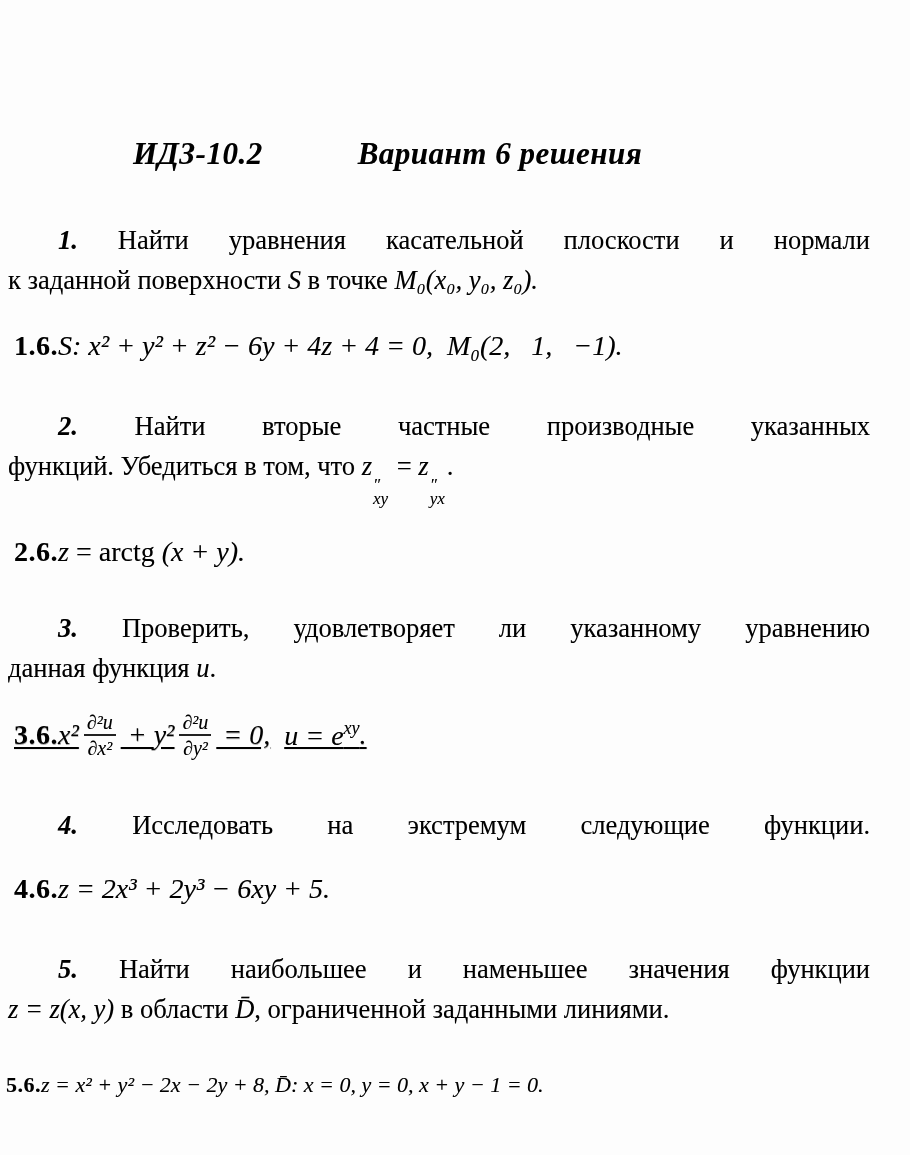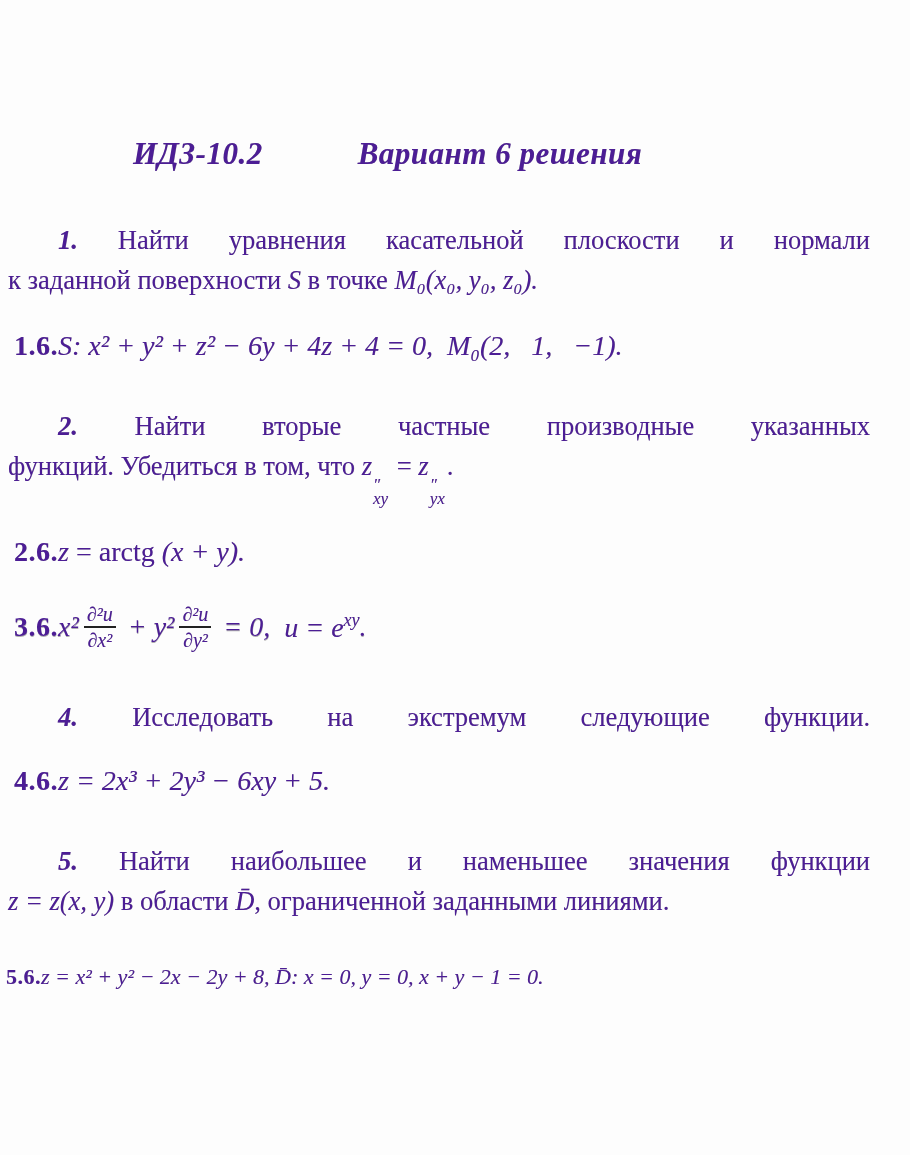--- a/index.html
+++ b/index.html
@@ -1,20 +1,20 @@
 <!DOCTYPE html>
 <html><head>
 <meta charset="utf-8">
 <style>
   html,body { margin:0; padding:0; background:#ffffff; }
   .page {
     position:relative; width:910px; height:1155px; box-sizing:border-box;
     background:#fdfdfd; overflow:hidden;
     font-family:"Liberation Serif","DejaVu Serif",serif;
-    color:#4c1d95;
+    color:#000000;
     padding-top:136px;
     text-shadow:0.2px 0.2px 0.4px rgba(25,25,25,0.35);
   }
   .title-row { margin-left:133px; font-size:31px; font-weight:bold; font-style:italic; letter-spacing:0.5px; }
   .t-right { margin-left:95px; }
 
   .para { margin:0 40px 0 8px; font-size:26.5px; line-height:40px; }
   .line { display:block; }
   .jlast { text-align:justify; text-align-last:justify; }
   .indent { padding-left:50px; }
@@ -22,21 +22,21 @@
   .mi { font-style:italic; }
 
   .task { margin-left:14px; font-size:28px; line-height:40px; font-style:italic; white-space:nowrap; }
   .tlabel { font-style:normal; font-weight:bold; letter-spacing:0.5px; }
 
   #p1 { margin-top:48px; }
   #t16 { margin-top:26px; }
   #p2 { margin-top:40px; }
   #t26 { margin-top:26px; }
   #p3 { margin-top:36px; }
-  #t36 { margin-top:20px; }
+  #t36 { margin-top:20px;text-decoration:underline; }
   #p4 { margin-top:42px; }
   #t46 { margin-top:24px; }
   #p5 { margin-top:40px; }
   #t56 { margin-top:36px; margin-left:6px; font-size:22px; }
 
   
   .supsub { display:inline-flex; flex-direction:column; vertical-align:-0.55em; line-height:0.85; margin-left:1px; margin-right:2px; }
   .ss-sup, .ss-sub { display:block; font-size:17px; font-style:italic; }
 
   
@@ -72,20 +72,24 @@
         </span><span> = </span><i class="mi">z</i><span class="supsub">
           <span class="ss-sup">″</span>
           <span class="ss-sub">yx</span>
         </span><span>.</span></span>
   </p>
 
   <p class="task" id="t26">
     <span class="tlabel">2.6.</span><span class="mi">z</span><span style="font-style:normal"> = arctg </span><span class="mi">(x + y).</span>
   </p>
 
+  <p class="para" id="p3">
+    <span class="line jlast indent"><b class="lead">3.</b> <span>Проверить, удовлетворяет ли указанному уравнению</span></span>
+    <span class="line"><span>данная функция </span><i class="mi">u</i><span>.</span></span>
+  </p>
 
   <p class="task" id="t36">
     <span class="tlabel">3.6.</span><span class="mi">x²</span><span class="frac"><span class="num mi">∂²u</span><span class="den mi">∂x²</span></span><span class="mi"> + </span><span class="mi">y²</span><span class="frac"><span class="num mi">∂²u</span><span class="den mi">∂y²</span></span><span class="mi"> = 0,</span><span class="mi gap">u = e</span><sup class="exp">xy</sup><span class="mi">.</span>
   </p>
 
   <p class="para" id="p4">
     <span class="line jlast indent"><b class="lead">4.</b> <span>Исследовать на экстремум следующие функции.</span></span>
   </p>
 
   <p class="task" id="t46">

